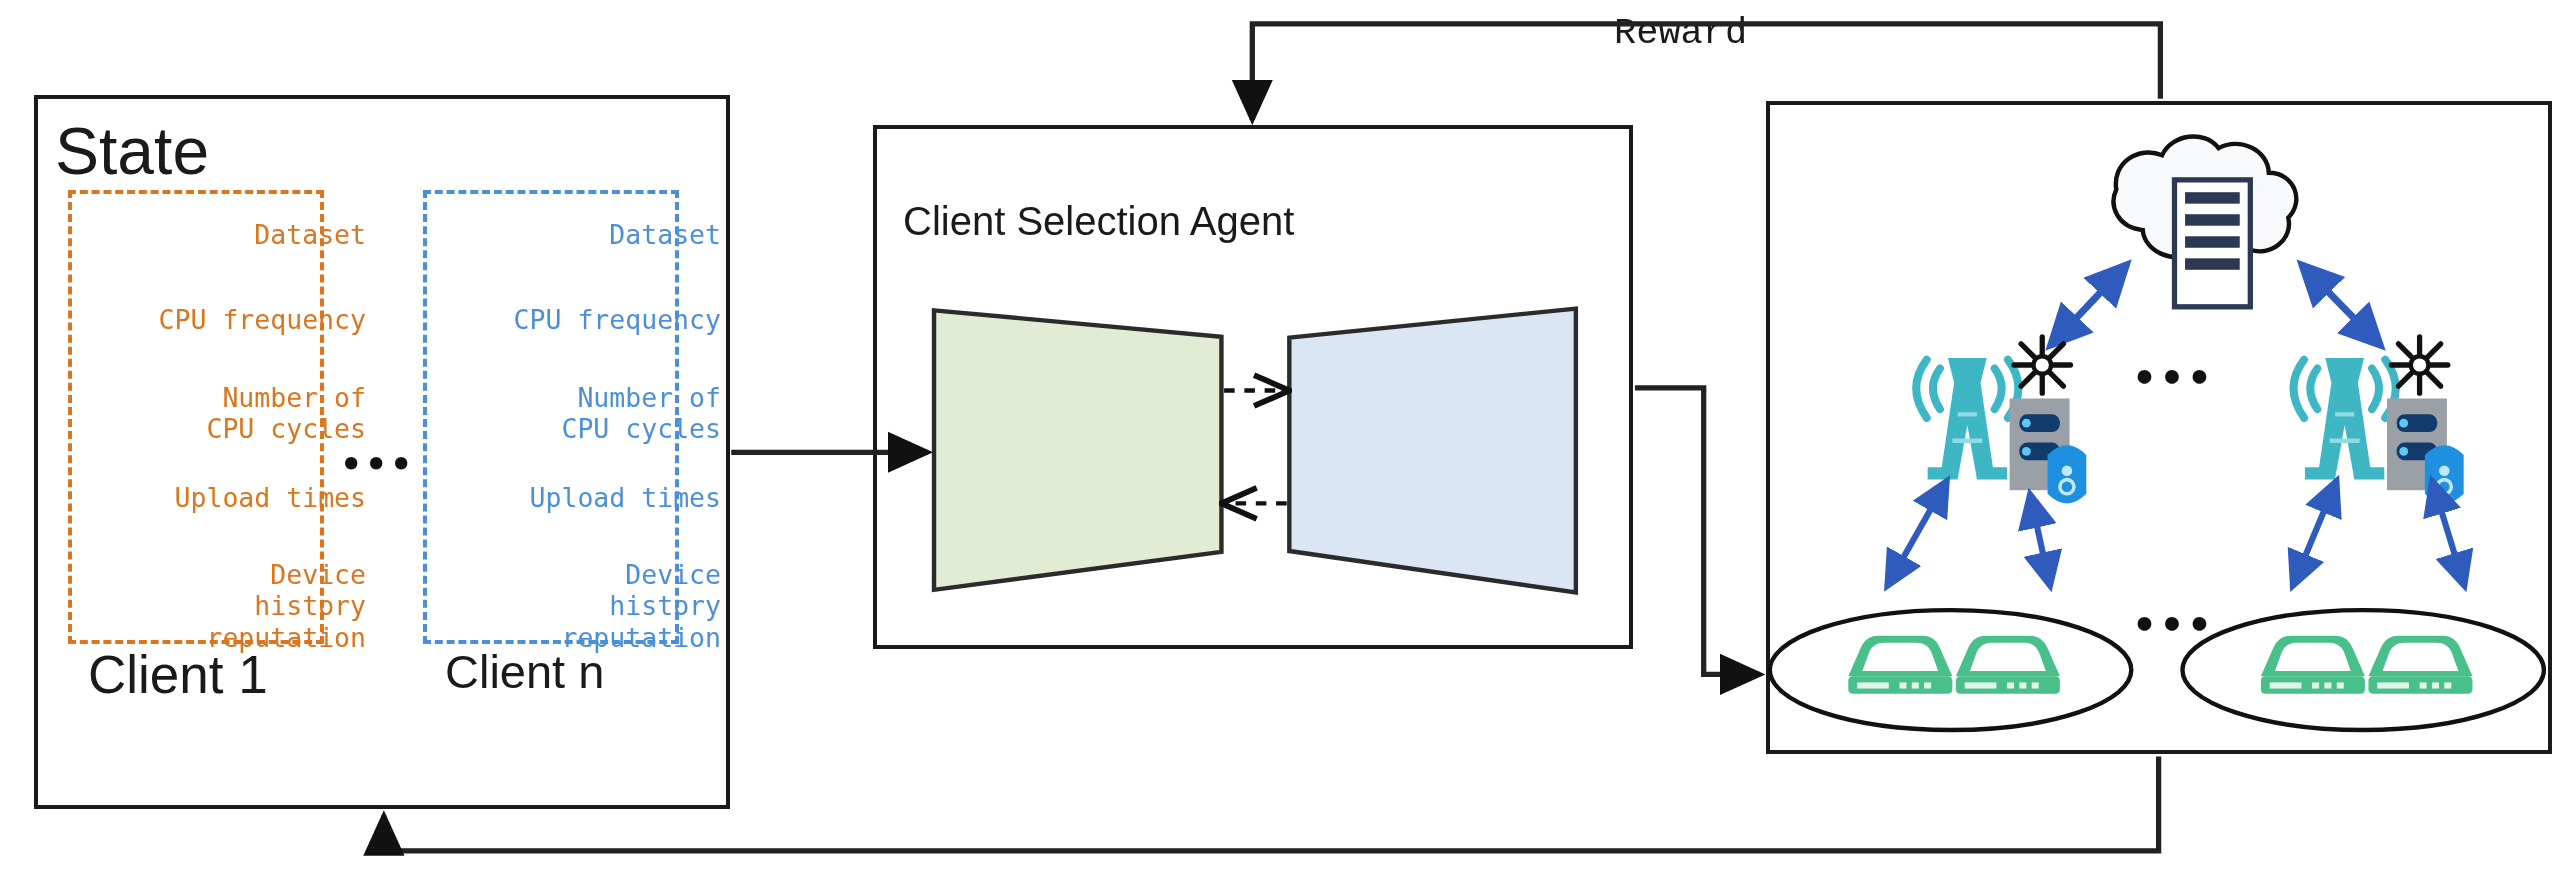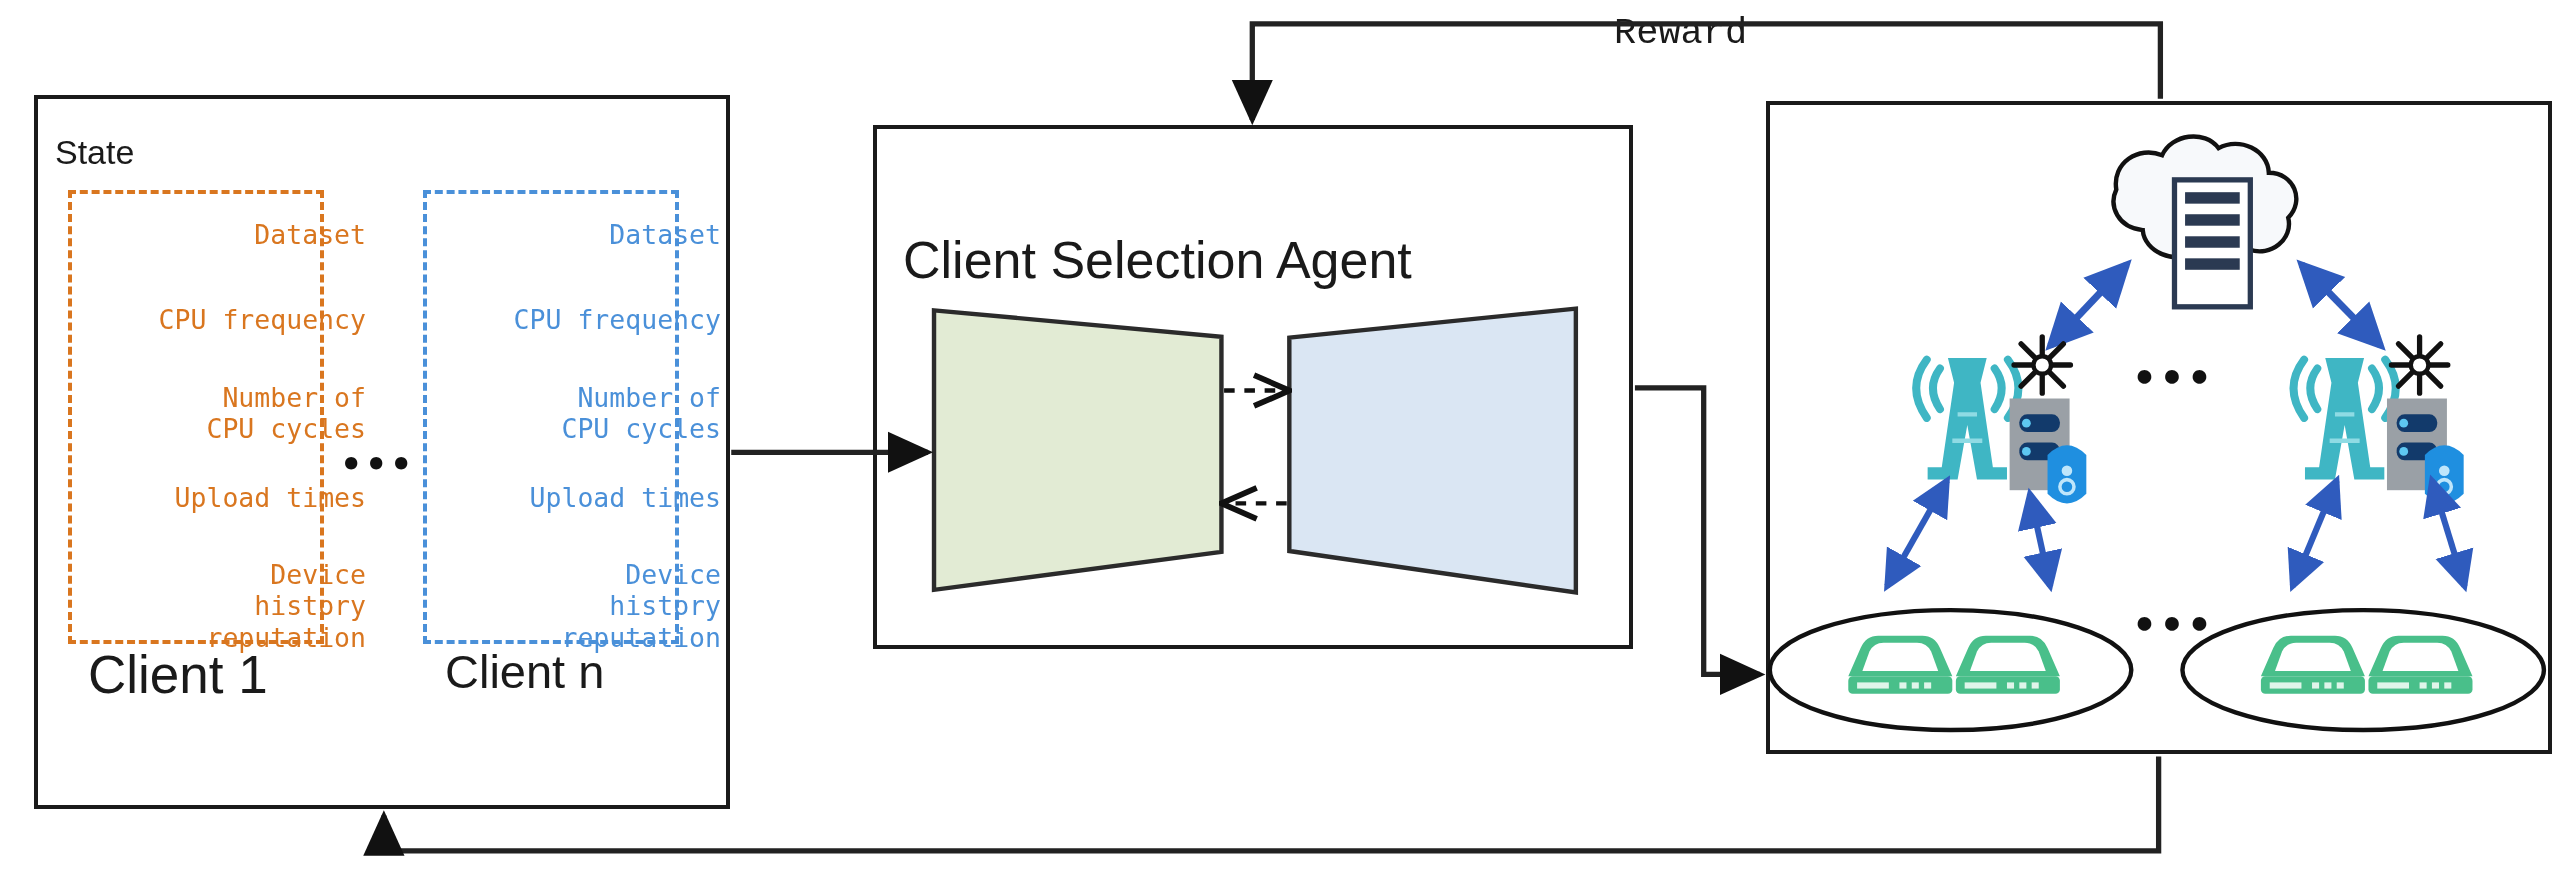--- a/index.html
+++ b/index.html
@@ -15,21 +15,21 @@
   .dots{position:absolute;font-family:"DejaVu Sans",sans-serif;font-weight:900;
         color:#111;letter-spacing:2.6px;white-space:nowrap;}
 </style>
 </head>
 <body>
 
 <div id="stage">
 
   <div class="box" style="left:34px;top:95px;width:696px;height:714px;">
   </div>
-  <div class="ttl" style="left:55px;top:113px;font-size:34px;margin-top:20px;">State</div>
+  <div class="ttl" style="left:55px;top:113px;font-size:66px;">State</div>
 
   <div class="dbox" style="left:68px;top:190px;width:256px;height:454px;border:4.4px dashed #d9761f;"></div>
   <div class="mono" style="left:68px;top:219px;width:256px;font-size:26.5px;color:#d9761f;">Dataset</div>
   <div class="mono" style="left:68px;top:304px;width:256px;font-size:26.5px;color:#d9761f;">CPU frequency</div>
   <div class="mono" style="left:68px;top:382px;width:256px;font-size:26.5px;color:#d9761f;">Number of
 CPU cycles</div>
   <div class="mono" style="left:68px;top:482px;width:256px;font-size:26.5px;color:#d9761f;">Upload times</div>
   <div class="mono" style="left:68px;top:559px;width:256px;font-size:26.5px;color:#d9761f;">Device
 history
 reputation</div>
@@ -42,21 +42,21 @@
   <div class="mono" style="left:423px;top:304px;width:256px;font-size:26.5px;color:#4a90d9;">CPU frequency</div>
   <div class="mono" style="left:423px;top:382px;width:256px;font-size:26.5px;color:#4a90d9;">Number of
 CPU cycles</div>
   <div class="mono" style="left:423px;top:482px;width:256px;font-size:26.5px;color:#4a90d9;">Upload times</div>
   <div class="mono" style="left:423px;top:559px;width:256px;font-size:26.5px;color:#4a90d9;">Device
 history
 reputation</div>
   <div class="ttl" style="left:445px;top:644px;font-size:47px;">Client n</div>
 
   <div class="box" style="left:873px;top:125px;width:760px;height:524px;"></div>
-  <div class="ttl" style="left:903px;top:230px;font-size:52px;">Client Selection Agent</div>
+  <div class="ttl" style="left:903px;top:199px;font-size:40px;">Client Selection Agent</div>
 
   <div class="ttl" style="left:961px;top:436px;width:256px;text-align:center;font-size:36px;">Q Network</div>
 
   <div class="ttl mono-free" style="left:1349px;top:410px;width:265px;text-align:center;font-size:36px;line-height:1.25;white-space:pre-line;">Target
 Q Network</div>
 
   <div class="box" style="left:1766px;top:101px;width:786px;height:653px;"></div>
 
   <div class="dots" style="left:2132px;top:355px;font-size:39px;">•••</div>
   <div class="dots" style="left:2132px;top:602px;font-size:39px;">•••</div>

